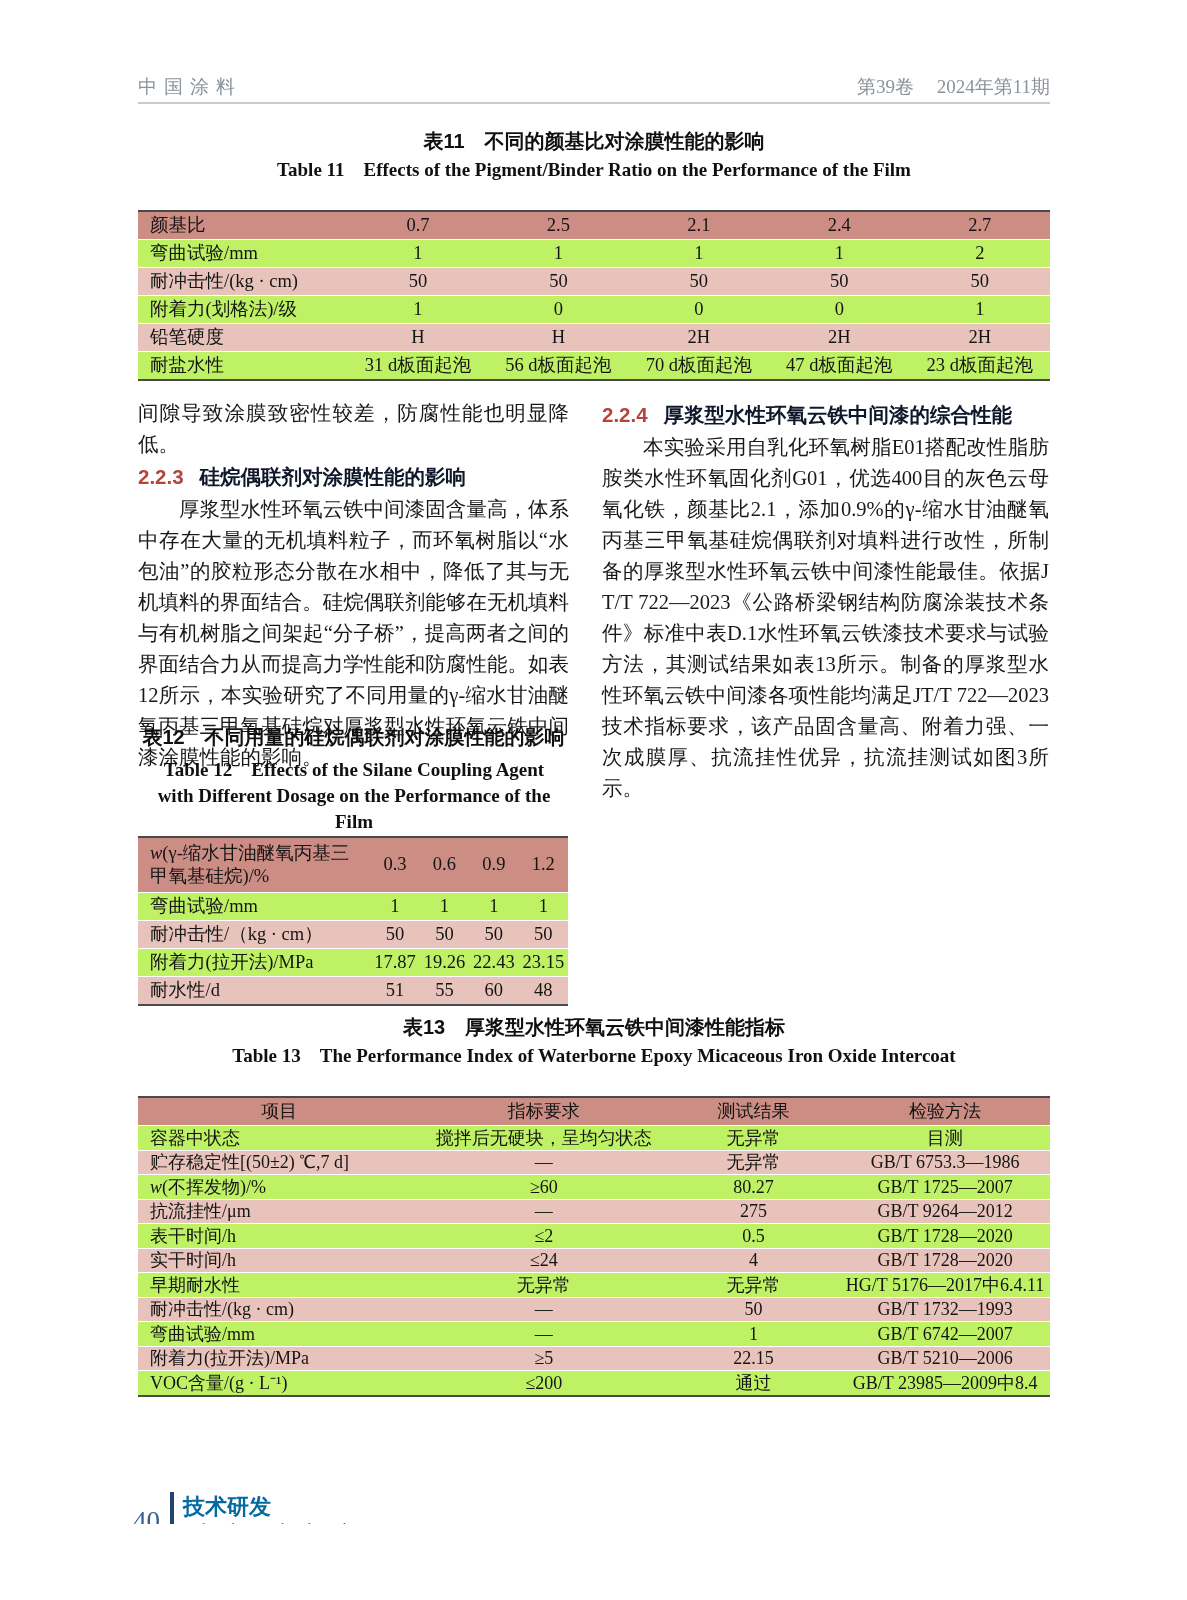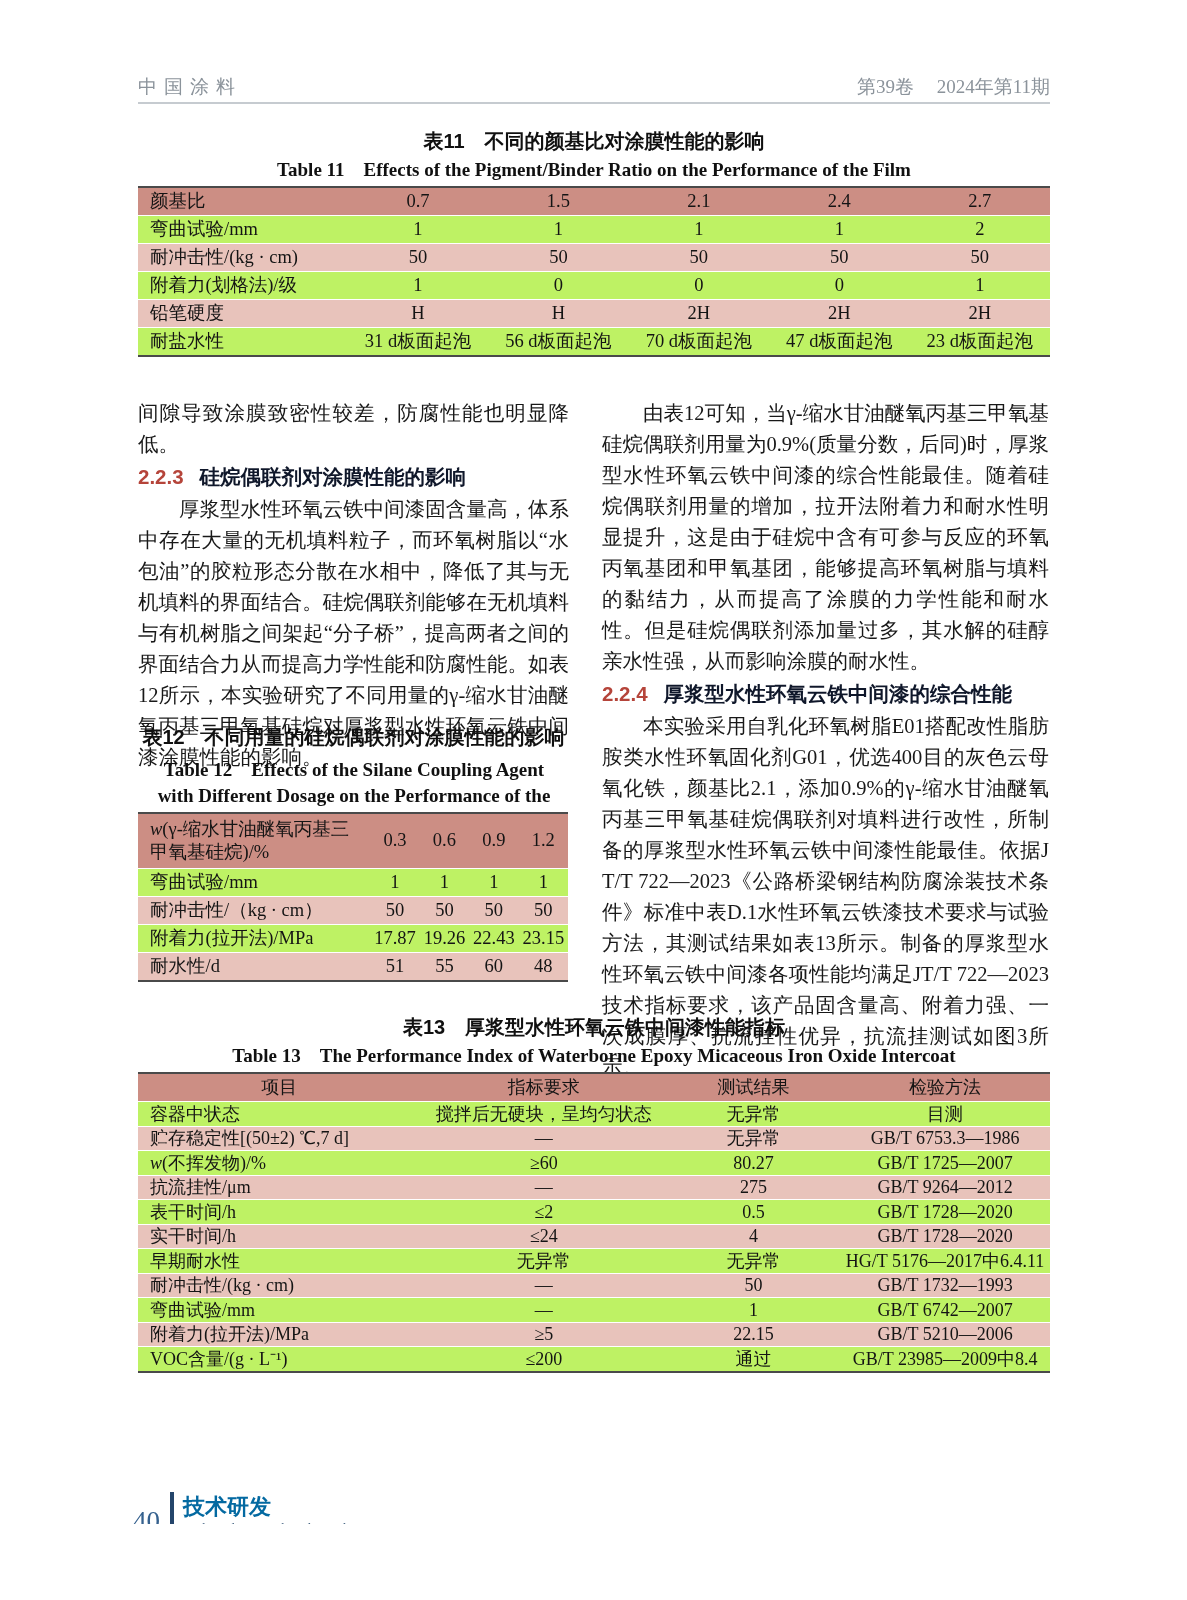--- a/index.html
+++ b/index.html
@@ -16,21 +16,21 @@
   .headrule{position:absolute;left:138px;top:102px;width:912px;border-top:2px solid #c6cbd0;}
 
   
   .cap-zh{font-family:"Liberation Sans", sans-serif;font-weight:700;font-size:20px;
           text-align:center;color:#101010;}
   .cap-en{font-weight:700;font-size:19px;text-align:center;color:#101010;margin-top:5px;line-height:26px;}
 
   
   table.tbl{border-collapse:collapse;table-layout:fixed;width:100%;
             border-top:2px solid #4a4a4a;border-bottom:2px solid #4a4a4a;
-            font-size:18.5px;color:#141414;}
+            font-size:18.5px;color:#141414;margin-top:24px;}
   table.tbl td{padding:0 4px;text-align:center;vertical-align:middle;
                border-bottom:1.5px solid #ffffff;line-height:1.25;}
   table.tbl td.lbl{text-align:left;padding-left:12px;}
   tr.dark{background:#cc8e84;}
   tr.light{background:#e8c3bb;}
   tr.plain{background:#bef264;}
   .t11 td{height:27px;}
   .t12{font-size:19px;}
   .t12 td{height:27px;}
   .t12 tr.dark td{height:54px;}
@@ -81,21 +81,21 @@
           <col style="width:15.4%">
           <col style="width:15.4%">
           <col style="width:15.4%">
           <col style="width:15.4%">
           <col style="width:15.4%">
         </colgroup>
       <tbody>
         <tr class="dark">
           <td class="lbl">颜基比</td>
           <td>0.7</td>
-          <td>1.5</td>
+          <td>2.5</td>
           <td>2.1</td>
           <td>2.4</td>
           <td>2.7</td>
         </tr>
         <tr class="plain">
           <td class="lbl">弯曲试验/mm</td>
           <td>1</td>
           <td>1</td>
           <td>1</td>
           <td>1</td>
@@ -190,21 +190,20 @@
           <td>51</td>
           <td>55</td>
           <td>60</td>
           <td>48</td>
         </tr>
       </tbody>
     </table>
   </div>
 
   <div class="col" style="left:602px;top:386px;width:447px;">
-    <p class="ind">由表12可知，当γ-缩水甘油醚氧丙基三甲氧基硅烷偶联剂用量为0.9%(质量分数，后同)时，厚浆型水性环氧云铁中间漆的综合性能最佳。随着硅烷偶联剂用量的增加，拉开法附着力和耐水性明显提升，这是由于硅烷中含有可参与反应的环氧丙氧基团和甲氧基团，能够提高环氧树脂与填料的黏结力，从而提高了涂膜的力学性能和耐水性。但是硅烷偶联剂添加量过多，其水解的硅醇亲水性强，从而影响涂膜的耐水性。</p>
     <p class="h3">
       <span class="num">2.2.4</span><span class="ttl">厚浆型水性环氧云铁中间漆的综合性能</span>
     </p>
     <p class="ind">本实验采用自乳化环氧树脂E01搭配改性脂肪胺类水性环氧固化剂G01，优选400目的灰色云母氧化铁，颜基比2.1，添加0.9%的γ-缩水甘油醚氧丙基三甲氧基硅烷偶联剂对填料进行改性，所制备的厚浆型水性环氧云铁中间漆性能最佳。依据JT/T 722—2023《公路桥梁钢结构防腐涂装技术条件》标准中表D.1水性环氧云铁漆技术要求与试验方法，其测试结果如表13所示。制备的厚浆型水性环氧云铁中间漆各项性能均满足JT/T 722—2023技术指标要求，该产品固含量高、附着力强、一次成膜厚、抗流挂性优异，抗流挂测试如图3所示。</p>
   </div>
 
   <div class="abs cap-zh" style="left:138px;top:1014px;width:912px;">表13　厚浆型水性环氧云铁中间漆性能指标</div>
   <div class="abs cap-en" style="left:138px;top:1038px;width:912px;">Table 13　The Performance Index of Waterborne Epoxy Micaceous Iron Oxide Intercoat</div>
 
   <div class="abs" style="left:138px;top:1072px;width:912px;">

